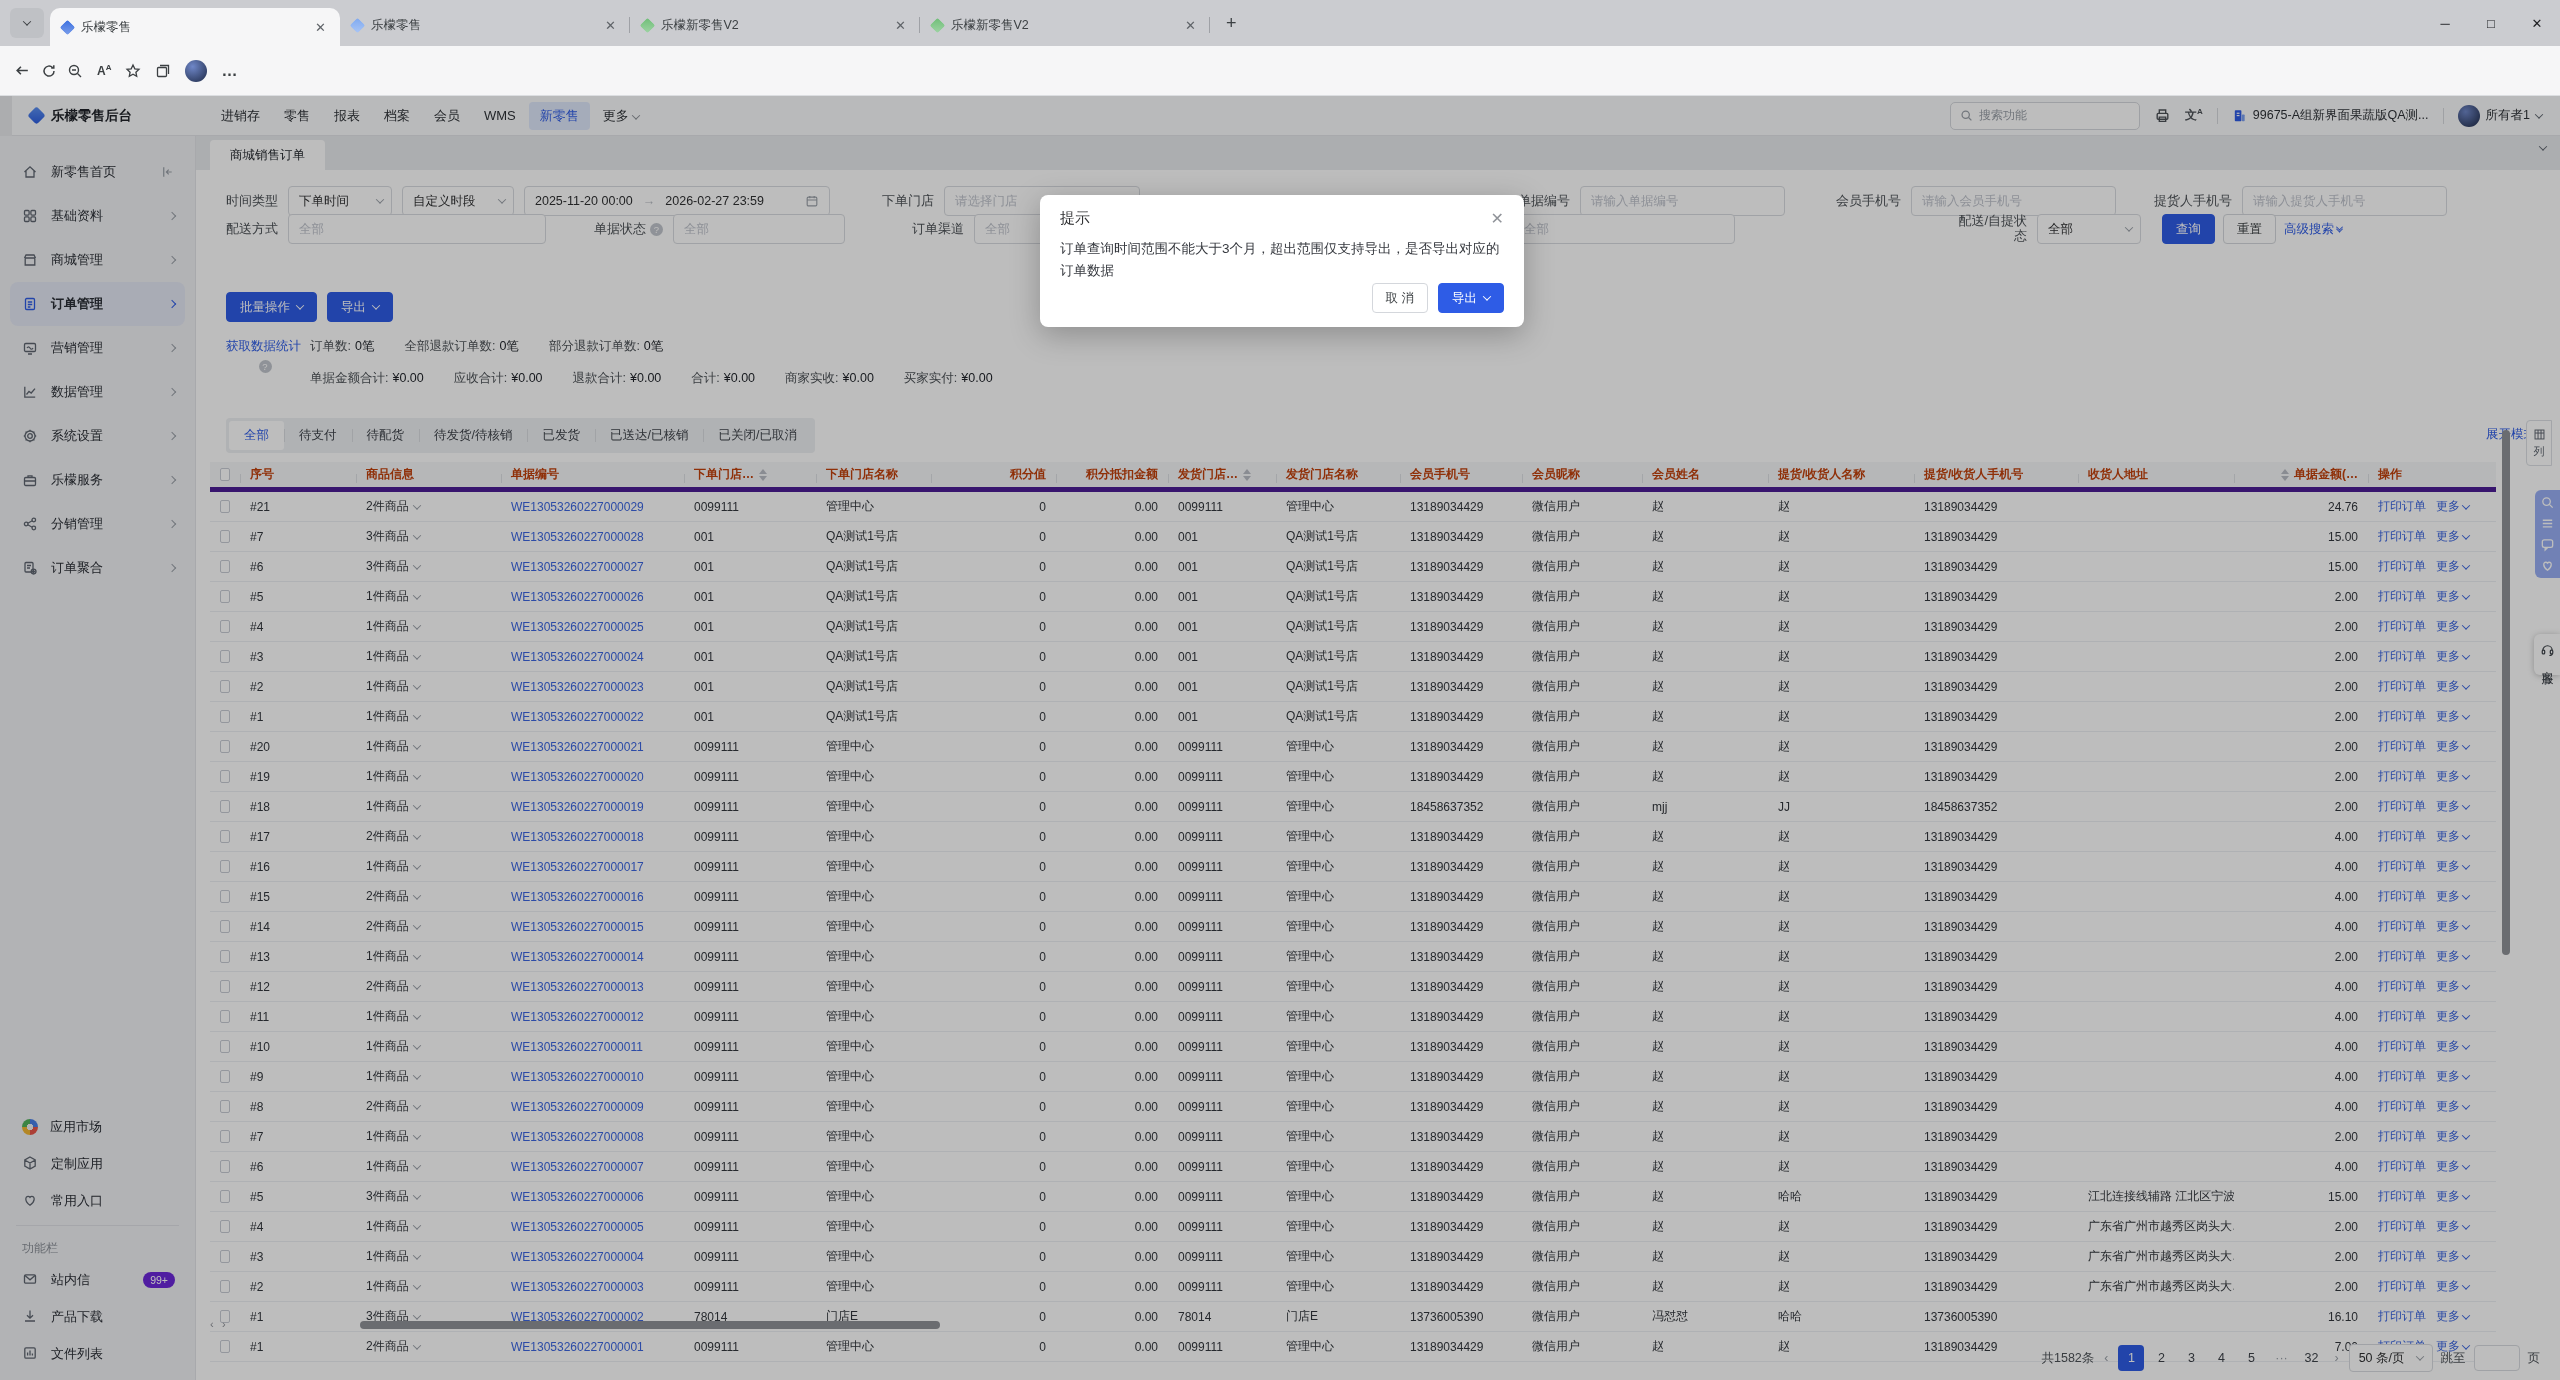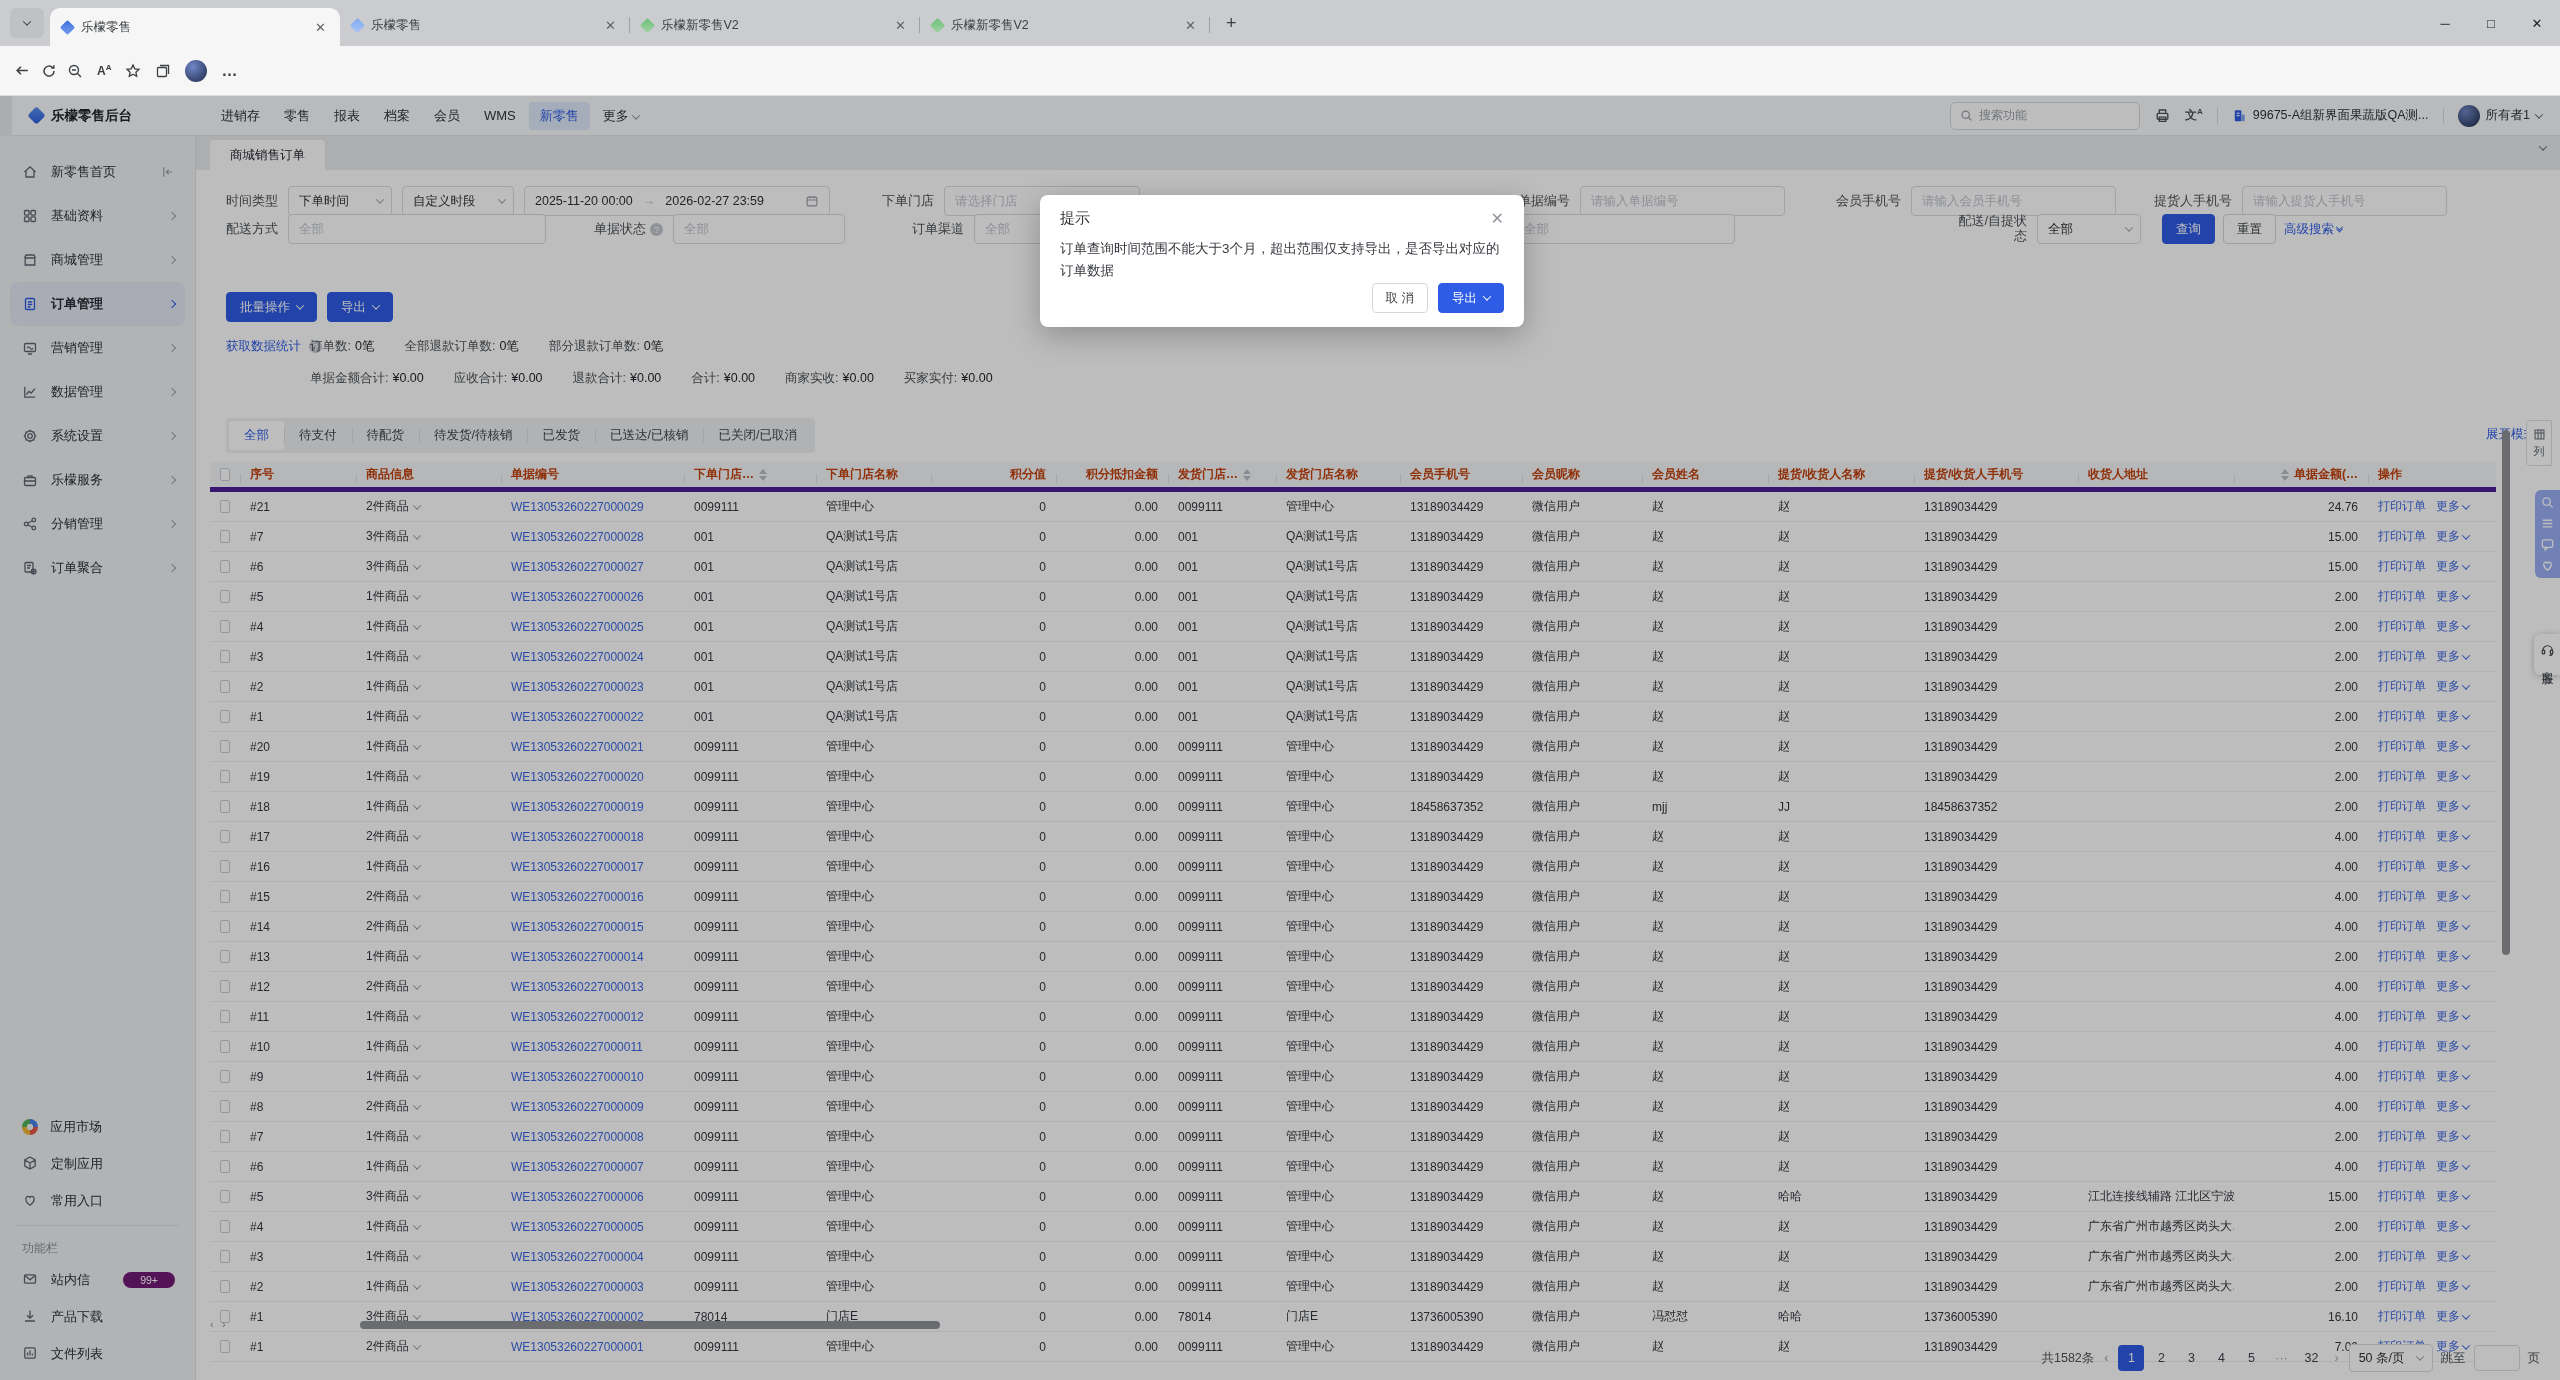--- a/index.html
+++ b/index.html
@@ -48,21 +48,21 @@
 .sb-item .ic { width:17px; height:17px; color:#5f6670; flex:0 0 auto; }
 .sb-item .lbl { flex:1; white-space:nowrap; }
 .sb-item .tail { color:#9aa0a8; }
 .sb-item.active { background:#e5e9f4; font-weight:bold; }
 .sb-item.active .ic, .sb-item.active .tail { color:#2e5ce6; }
 .sb-footer { position:absolute; left:0; right:0; bottom:8px; }
 .sb-f-item { height:37px; margin:0 10px; padding:0 10px 0 12px; display:flex; align-items:center; gap:12px; font-size:13px; color:#2b2f36; }
 .sb-f-item .ic { width:17px; height:17px; color:#5f6670; }
 .sb-sec { font-size:12px; color:#8b9098; padding:8px 22px 4px; }
 .sb-div { height:1px; background:#dfe1e6; margin:6px 16px; }
-.badge { margin-left:auto; background:#701a75; color:#fff; font-size:10.5px; border-radius:9px; padding:2px 17px; }
+.badge { margin-left:auto; background:#6d28d9; color:#fff; font-size:10.5px; border-radius:9px; padding:2px 7px; }
 .pinwheel { width:16px; height:16px; border-radius:50%; flex:0 0 auto;
   background:radial-gradient(circle,#f1f2f5 0 3px,transparent 3.2px), conic-gradient(#4a7fe8 0 25%,#e8554a 25% 50%,#f2b632 50% 75%,#52b25c 75% 100%); }
 
 .main { position:absolute; top:0; left:196px; right:0; bottom:0; background:#fff; }
 .pagetabs { height:34px; background:#e9ebee; display:flex; align-items:flex-end; padding-left:14px; position:relative; }
 .pagetab { background:#fff; height:30px; display:flex; align-items:center; padding:0 20px; font-size:12.5px; color:#1f2329; border-radius:4px 4px 0 0; }
 .pagetabs .collapse { position:absolute; right:14px; top:9px; color:#5f6670; }
 
 
 .filters { position:relative; height:130px; }
@@ -80,21 +80,21 @@
 .fdate .cal { margin-left:auto; color:#9aa0a8; }
 .qmark { width:13px; height:13px; border-radius:50%; background:#c2c6cd; color:#fff; font-size:9.5px; display:inline-flex; align-items:center; justify-content:center; margin-left:3px; }
 .btn { display:inline-flex; align-items:center; justify-content:center; gap:7px; height:30px; border-radius:4px; font-size:12.5px; padding:0 13px; white-space:nowrap; }
 .btn.primary { background:#2e5ce6; color:#fff; border:1px solid #2e5ce6; }
 .btn.plain { background:#fff; color:#3c4043; border:1px solid #d4d7dc; }
 .adv { color:#2e5ce6; font-size:12.5px; display:inline-flex; align-items:center; gap:3px; }
 .btnrow { position:absolute; left:30px; top:122px; display:flex; gap:10px; }
 
 
 .stats { position:relative; height:66px; margin-top:36px; }
-.stats .getlink { position:absolute; left:30px; top:2px; color:#2e5ce6; font-size:12.5px; display:flex; gap:5px; align-items:center; }
+.stats .getlink { position:absolute; left:30px; top:2px; color:#2e5ce6; font-size:12.5px; display:flex; gap:5px; align-items:center;flex-direction:column; }
 .statline { position:absolute; left:114px; display:flex; gap:30px; font-size:12.5px; }
 .statline .sl { color:#4e5358; }
 .statline .sv { color:#1f2329; margin-left:4px; }
 .sl1 { top:2px; } .sl2 { top:34px; }
 
 
 .segrow { position:relative; height:34px; margin:16px 0 0 30px; }
 .seg { display:inline-flex; background:#eef0f3; border-radius:4px; padding:3px; }
 .seg .st { font-size:12.5px; color:#3f444b; padding:6px 15px; border-radius:3px; position:relative; }
 .seg .st + .st::before { content:""; position:absolute; left:0; top:8px; bottom:8px; width:1px; background:#d9dce1; }

